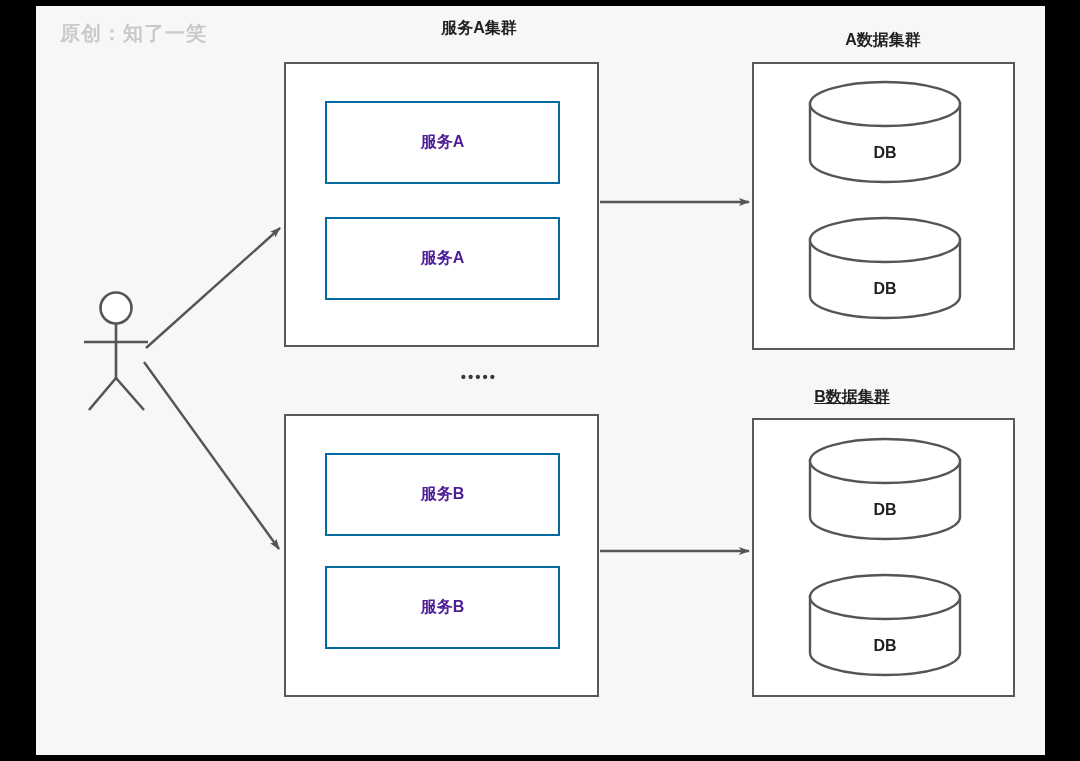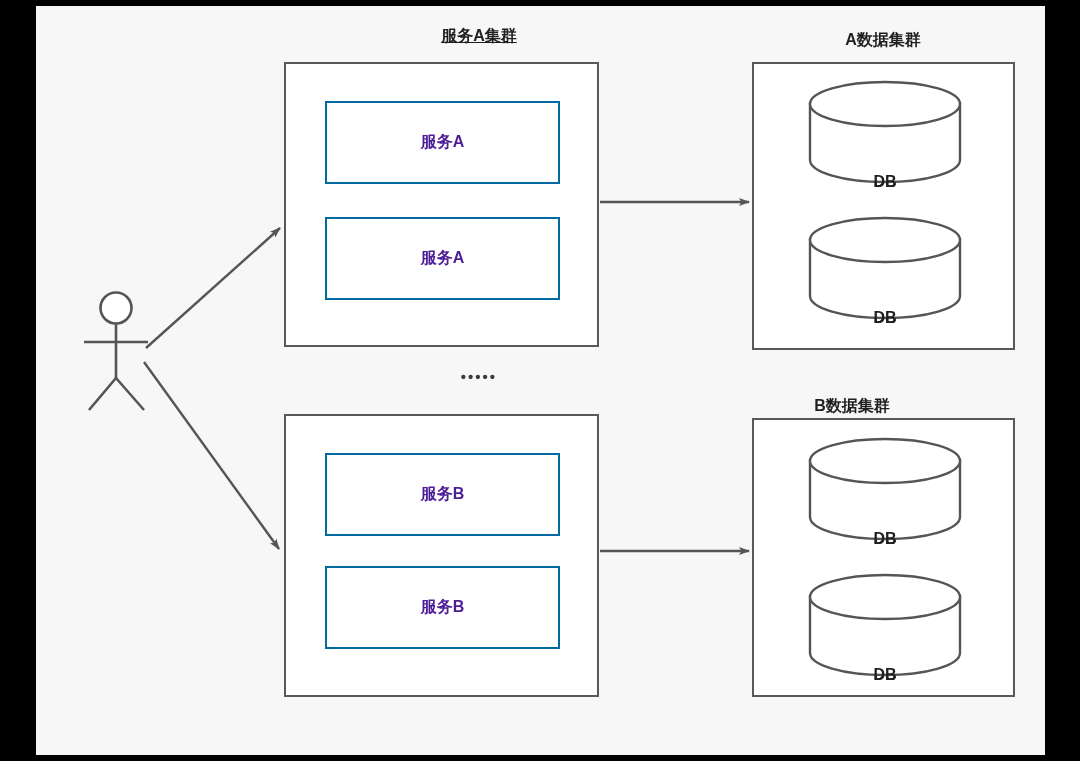--- a/index.html
+++ b/index.html
@@ -71,41 +71,41 @@
     font-weight: bold;
     color: #4c1d95;
   }
   .db-label {
     position: absolute;
     font-size: 16px;
     font-weight: bold;
     color: #1f1f1f;
     text-align: center;
     white-space: nowrap;
-    margin-top: 29px;
   }
   .dots {
     position: absolute;
     font-size: 15px;
     font-weight: bold;
     color: #3b3b3b;
     letter-spacing: 2px;
     white-space: nowrap;
   }
 </style>
 </head>
 <body>
 
 <div id="page">
   <div id="canvas">
 
+    <div class="watermark">原创：知了一笑</div>
 
-    <div class="cluster-title" style="left:308px; top:20px; width:270px;text-decoration:underline;">服务A集群</div>
+    <div class="cluster-title" style="left:308px; top:12px; width:270px;">服务A集群</div>
     <div class="cluster-title" style="left:712px; top:24px; width:270px;">A数据集群</div>
-    <div class="cluster-title" style="left:681px; top:390px; width:270px;">B数据集群</div>
+    <div class="cluster-title" style="left:681px; top:381px; width:270px;text-decoration:underline;">B数据集群</div>
 
     <div class="outer-box" style="left:248px; top:56px; width:315px; height:285px;"></div>
     <div class="service-box" style="left:289px; top:95px; width:235px; height:83px;">服务A</div>
     <div class="service-box" style="left:289px; top:211px; width:235px; height:83px;">服务A</div>
 
     <div class="outer-box" style="left:248px; top:408px; width:315px; height:283px;"></div>
     <div class="service-box" style="left:289px; top:447px; width:235px; height:83px;">服务B</div>
     <div class="service-box" style="left:289px; top:560px; width:235px; height:83px;">服务B</div>
 
     <div class="outer-box" style="left:716px; top:56px; width:263px; height:288px;"></div>

